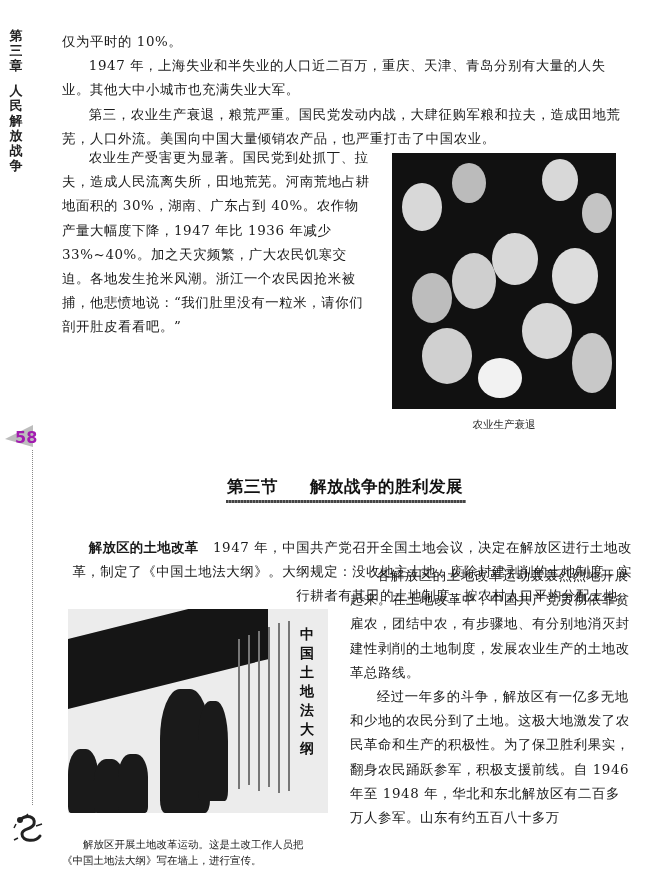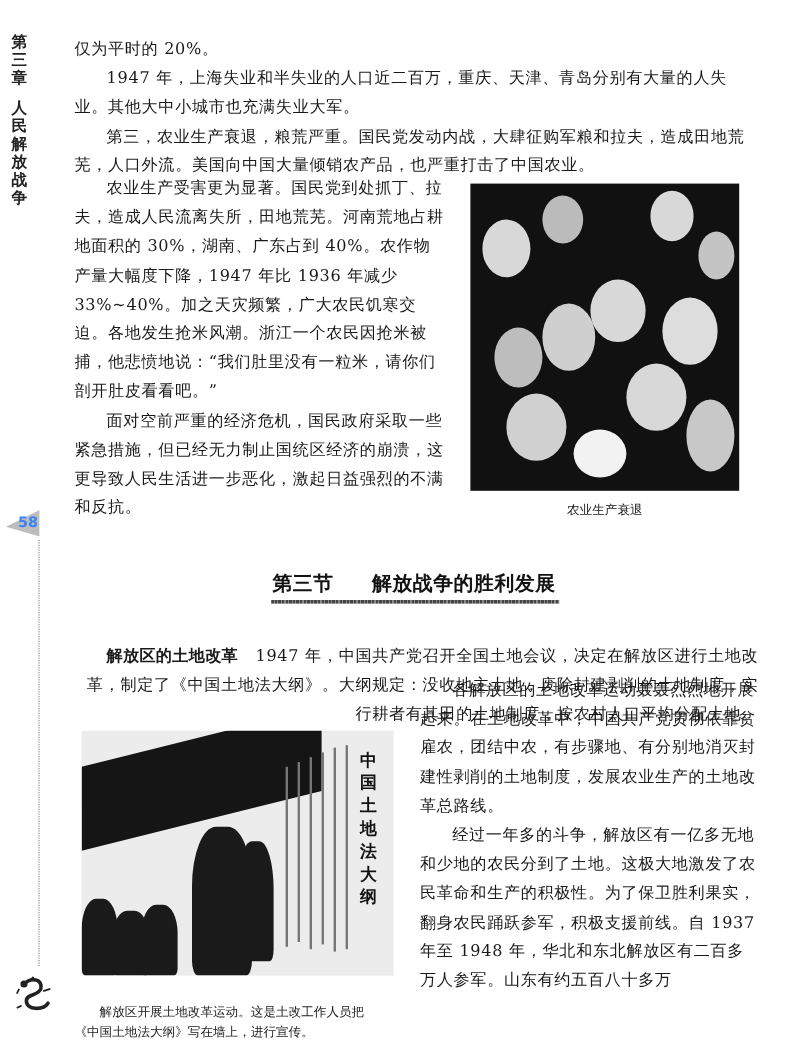--- a/index.html
+++ b/index.html
@@ -8,21 +8,21 @@
   .side-title { position: absolute; left: 8px; top: 28px; width: 16px;
          font-family: "DejaVu Sans", "Liberation Sans", sans-serif; font-weight: bold;
          font-size: 13px; line-height: 15px; color: #222; text-align: center; }
   .side-title .ch { display: block; }
   .side-title .gap { display: block; height: 10px; }
   .margin-line { position: absolute; left: 32px; top: 450px; width: 0; height: 355px;
          border-left: 1.5px dotted #888; }
   .page-flag { position: absolute; left: 5px; top: 425px; width: 28px; height: 22px; }
   .page-flag svg { position: absolute; left: 0; top: 0; }
   .page-num { position: absolute; left: 10px; top: 3px; font-family: "DejaVu Sans", "Liberation Sans", sans-serif;
-         font-weight: bold; font-size: 12px; color: #3b82f6; }
+         font-weight: bold; font-size: 16px; color: #a21caf; }
   .dragon { position: absolute; left: 12px; top: 812px; width: 36px; height: 36px; }
 
   .text { position: absolute; font-size: 13.4px; line-height: 24.2px; letter-spacing: 0.6px; }
   .text p { margin: 0; }
   .indent { text-indent: 2em; }
 
   .block-top { left: 62px; top: 30px; width: 560px; }
   .block-left { left: 62px; top: 146px; width: 308px; }
   .block-land { left: 62px; top: 536px; width: 570px; text-align: right; }
   .block-right { left: 350px; top: 564px; width: 282px; }
@@ -78,28 +78,27 @@
 </div>
 <div class="margin-line"></div>
 
 <svg class="dragon" viewBox="0 0 36 36">
   <path d="M8 8 C14 2, 24 4, 22 12 C20 18, 10 16, 10 22 C10 30, 24 30, 28 24" stroke="#222" stroke-width="3" fill="none" stroke-linecap="round"></path>
   <circle cx="8" cy="8" r="3" fill="#222"></circle>
   <path d="M4 12 L2 16 M12 6 L16 2 M24 14 L30 12 M6 26 L2 28" stroke="#222" stroke-width="1.5"></path>
 </svg>
 
 <div class="text block-top">
-  <p>仅为平时的 20%。</p>
+  <p>仅为平时的 10%。</p>
   <p class="indent">1947 年，上海失业和半失业的人口近二百万，重庆、天津、青岛分别有大量的人失业。其他大中小城市也充满失业大军。</p>
   <p class="indent">第三，农业生产衰退，粮荒严重。国民党发动内战，大肆征购军粮和拉夫，造成田地荒芜，人口外流。美国向中国大量倾销农产品，也严重打击了中国农业。</p>
 </div>
 
 <div class="text block-left">
   <p class="indent">农业生产受害更为显著。国民党到处抓丁、拉夫，造成人民流离失所，田地荒芜。河南荒地占耕地面积的 30%，湖南、广东占到 40%。农作物产量大幅度下降，1947 年比 1936 年减少 33%~40%。加之天灾频繁，广大农民饥寒交迫。各地发生抢米风潮。浙江一个农民因抢米被捕，他悲愤地说：“我们肚里没有一粒米，请你们剖开肚皮看看吧。”</p>
-  <p class="indent">面对空前严重的经济危机，国民政府采取一些紧急措施，但已经无力制止国统区经济的崩溃，这更导致人民生活进一步恶化，激起日益强烈的不满和反抗。</p>
 </div>
 
 <div class="photo1">
   <div class="blob" style="left:10px;top:30px;width:40px;height:48px;"></div>
   <div class="blob" style="left:60px;top:10px;width:34px;height:40px;background:#bbb;"></div>
   <div class="blob" style="left:150px;top:6px;width:36px;height:42px;"></div>
   <div class="blob" style="left:190px;top:40px;width:30px;height:40px;background:#c4c4c4;"></div>
   <div class="blob" style="left:100px;top:80px;width:46px;height:52px;"></div>
   <div class="blob" style="left:60px;top:100px;width:44px;height:56px;background:#cfcfcf;"></div>
   <div class="blob" style="left:160px;top:95px;width:46px;height:56px;background:#ddd;"></div>
@@ -143,14 +142,14 @@
   <div class="fig" style="left:26px;top:150px;width:30px;height:54px;"></div>
   <div class="fig" style="left:50px;top:145px;width:30px;height:59px;"></div>
 </div>
 <div class="caption2">
   <p class="indent">解放区开展土地改革运动。这是土改工作人员把</p>
   <p>《中国土地法大纲》写在墙上，进行宣传。</p>
 </div>
 
 <div class="text block-right">
   <p class="indent">各解放区的土地改革运动轰轰烈烈地开展起来。在土地改革中，中国共产党贯彻依靠贫雇农，团结中农，有步骤地、有分别地消灭封建性剥削的土地制度，发展农业生产的土地改革总路线。</p>
-  <p class="indent">经过一年多的斗争，解放区有一亿多无地和少地的农民分到了土地。这极大地激发了农民革命和生产的积极性。为了保卫胜利果实，翻身农民踊跃参军，积极支援前线。自 1937 年至 1948 年，华北和东北解放区有二百多万人参军。山东有约五百八十多万</p>
+  <p class="indent">经过一年多的斗争，解放区有一亿多无地和少地的农民分到了土地。这极大地激发了农民革命和生产的积极性。为了保卫胜利果实，翻身农民踊跃参军，积极支援前线。自 1946 年至 1948 年，华北和东北解放区有二百多万人参军。山东有约五百八十多万</p>
 </div>
 
 </body></html>

